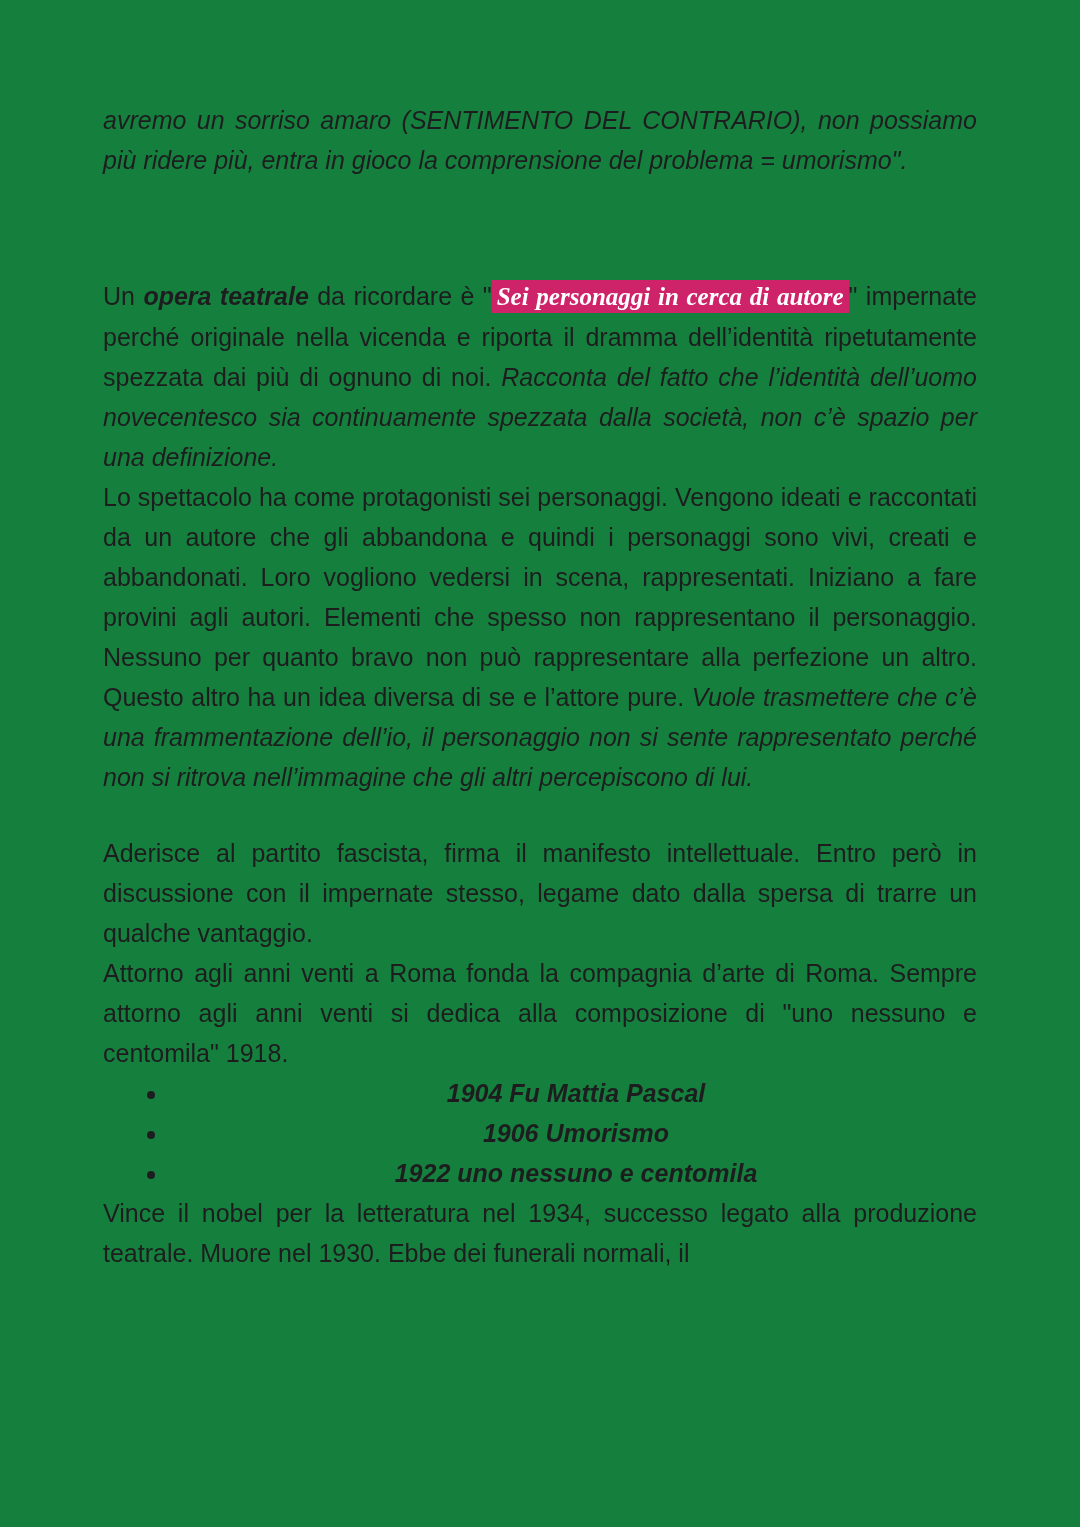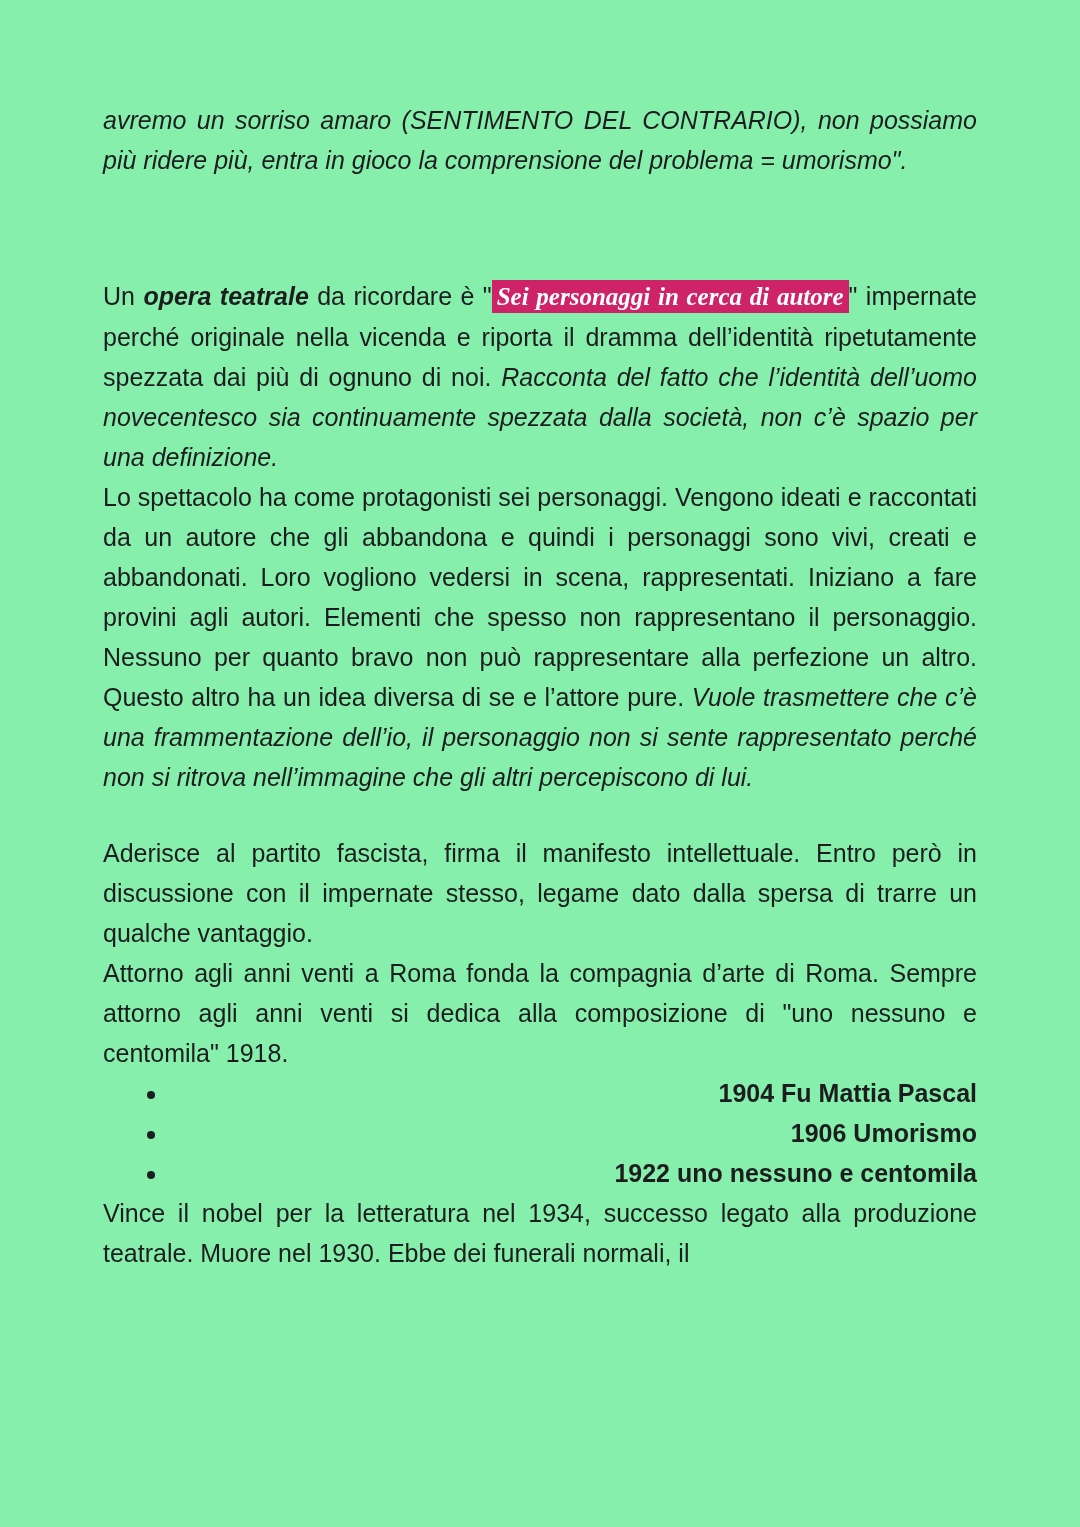--- a/index.html
+++ b/index.html
@@ -6,21 +6,21 @@
     margin: 0;
     padding: 0;
     background: #ffffff;
   }
   .page {
     position: relative;
     width: 1080px;
     height: 1527px;
     box-sizing: border-box;
     padding: 100px 103px 0 103px;
-    background: #86efac;
+    background: #15803d;
     font-family: "Liberation Sans", sans-serif;
     font-size: 25px;
     line-height: 40px;
     color: #1d1d1f;
     overflow: hidden;
   }
   p.para {
     margin: 0;
     text-align: justify;
   }
@@ -38,21 +38,22 @@
   }
   .gap-large { height: 96px; }
   .gap-small { height: 36px; }
   ul.works {
     margin: 0;
     padding: 0 0 0 66px;
     list-style: disc outside;
   }
   ul.works li {
     font-weight: bold;
-    text-align: right;
+    font-style: italic;
+    text-align: center;
     padding-left: 6px;
   }
 </style>
 </head>
 <body>
 
 <div class="page">
 
   <p class="para italic">avremo un sorriso amaro (SENTIMENTO DEL CONTRARIO), non possiamo più ridere più, entra in gioco la comprensione del problema = umorismo".</p>
 

